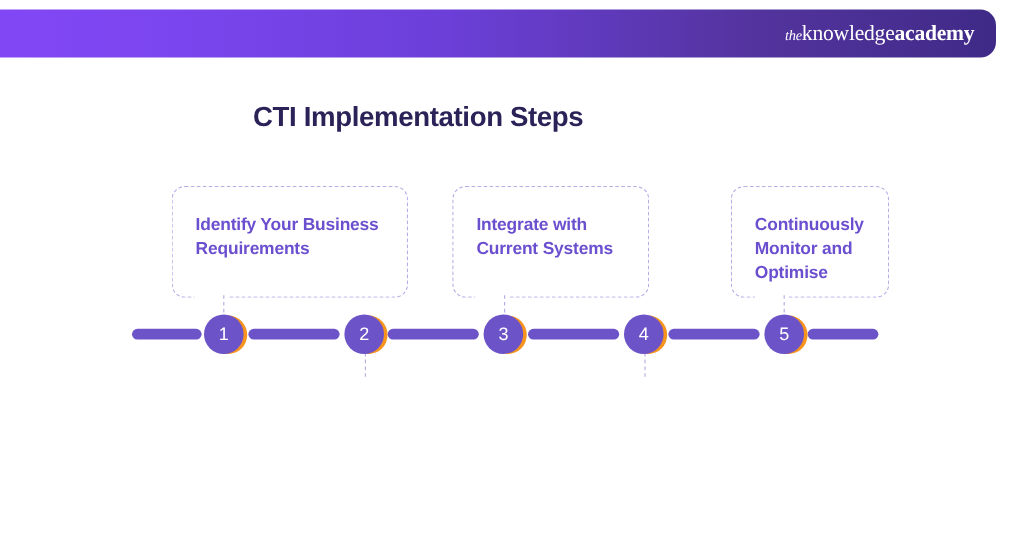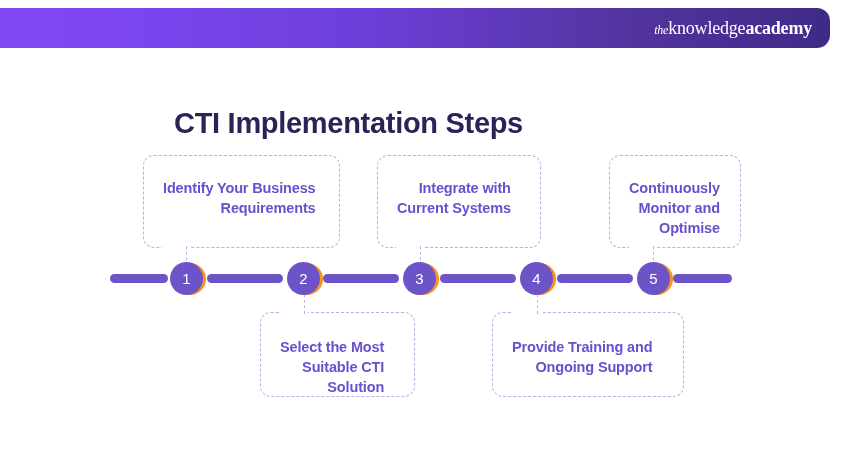--- a/index.html
+++ b/index.html
@@ -51,24 +51,23 @@
   .logo .lg-academy   { font-weight: 700; }
 
   
   .page-title {
     position: absolute;
     left: 0;
     top: 84px;
     width: 697px;
     text-align: center;
     color: #2b2258;
-    font-size: 29px;
+    font-size: 23px;
     font-weight: 700;
     letter-spacing: -0.3px;
-    margin-top: 23px;
   }
 
   
   .timeline {
     position: absolute;
     left: 0;
     top: 262px;
     width: 850px;
     height: 34px;
   }
@@ -121,21 +120,20 @@
     background: transparent;
   }
   .callout .ctext {
     position: absolute;
     color: #6b4fce;
     font-size: 14.5px;
     font-weight: 700;
     line-height: 1.38;
     letter-spacing: -0.15px;
     white-space: pre-line;
-    text-align: right;
   }
   .callout.above .ctext { left: 19px; top: 22px; }
   .callout.below .ctext { left: 19px; top: 24px; }
 
   
   .stub {
     position: absolute;
     background: #ffffff;
   }
   .stub-line {
@@ -171,32 +169,23 @@
   <div class="stub-line" style="left:420px; top:246px; height:20px;"></div>
 
   <div class="callout above" style="left:609px; top:155px; width:132px; height:93px;">
     <div class="ctext">Continuously
 Monitor and
 Optimise</div>
   </div>
   <div class="stub" style="left:629px; top:244px; width:28px; height:8px;"></div>
   <div class="stub-line" style="left:653px; top:246px; height:20px;"></div>
 
-  <div class="callout below" style="left:260px; top:312px; width:155px; height:85px;">
-    <div class="ctext">Select the Most
-Suitable CTI
-Solution</div>
-  </div>
   <div class="stub" style="left:280px; top:308px; width:28px; height:8px;"></div>
   <div class="stub-line" style="left:304px; top:294px; height:20px;"></div>
 
-  <div class="callout below" style="left:492px; top:312px; width:192px; height:85px;">
-    <div class="ctext">Provide Training and
-Ongoing Support</div>
-  </div>
   <div class="stub" style="left:513px; top:308px; width:28px; height:8px;"></div>
   <div class="stub-line" style="left:537px; top:294px; height:20px;"></div>
 
   <div class="timeline">
 
     <div class="rail-seg" style="left:110px; width:58px;"></div>
     <div class="rail-seg" style="left:207px; width:76px;"></div>
     <div class="rail-seg" style="left:323px; width:76px;"></div>
     <div class="rail-seg" style="left:440px; width:76px;"></div>
     <div class="rail-seg" style="left:557px; width:76px;"></div>

